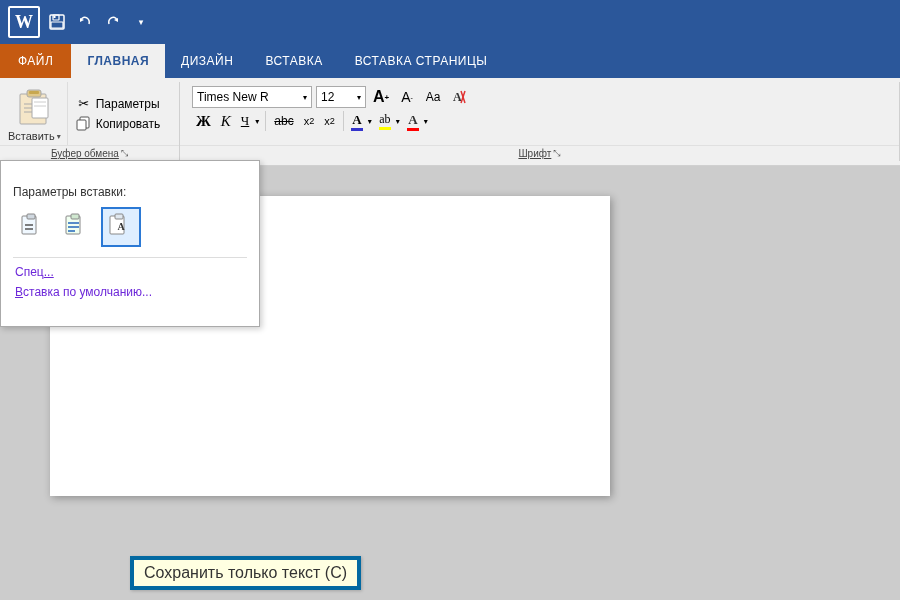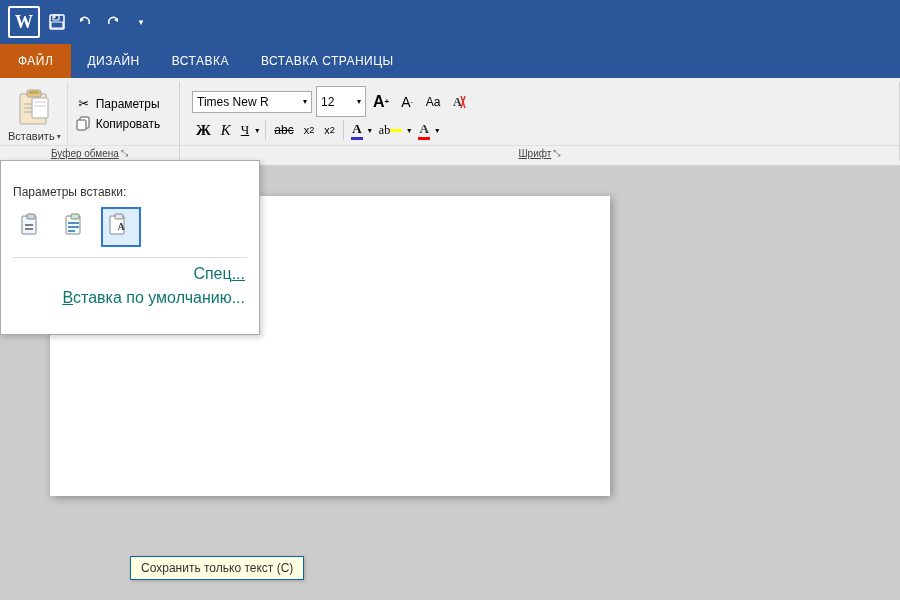--- a/index.html
+++ b/index.html
@@ -110,21 +110,21 @@
       display: flex;
       align-items: center;
       justify-content: space-between;
       min-width: 120px;
     }
     .size-select {
       border: 1px solid #aaa;
       background: white;
       padding: 2px 4px;
       font-size: 12px;
-      height: 31px;
+      height: 22px;
       width: 50px;
       display: flex;
       align-items: center;
       justify-content: space-between;
     }
     .font-btn {
       width: 22px;
       height: 22px;
       border: none;
       background: transparent;
@@ -191,39 +191,38 @@
     }
     .paste-option.selected { border-color: #2b79d5; background: #deeeff; }
     .paste-option svg { width: 28px; height: 28px; }
 
     .paste-separator {
       border: none;
       border-top: 1px solid #ddd;
       margin: 4px 0;
     }
     .paste-menu-item {
-      font-size: 16px;
-      color: #0f766e;
+      font-size: 12px;
+      color: #6d28d9;
       padding: 3px 2px;
       cursor: pointer;
       display: flex;
       align-items: center;
-      justify-content: flex-end;
     }
     .underline-text {
       text-decoration: underline;
     }
 
     
     .tooltip {
       position: absolute;
       background: #ffffe1;
-      border: 1px solid #0369a1;
+      border: 4px solid #0369a1;
       padding: 4px 10px;
-      font-size: 12px;
+      font-size: 16px;
       color: #333;
       z-index: 200;
       top: 390px;
       left: 130px;
       white-space: nowrap;
       box-shadow: 1px 1px 3px rgba(0,0,0,0.2);
     }
 
     
     .close-area {
@@ -354,20 +353,21 @@
     <svg width="16" height="16" viewBox="0 0 16 16" fill="white" xmlns="http://www.w3.org/2000/svg">
       <path d="M12 6 Q10 2 6 4 Q3 6 4 10" stroke="white" stroke-width="1.5" fill="none"></path>
       <polygon points="13,4 13,8 9,6" fill="white"></polygon>
     </svg>
   </button>
   <button class="quick-btn" style="font-size:9px; color:white;">▾</button>
 </div>
 
 <div class="ribbon-tabs">
   <div class="tab-item file-tab">ФАЙЛ</div>
+  <div class="tab-item active">ГЛАВНАЯ</div>
   <div class="tab-item">ДИЗАЙН</div>
   <div class="tab-item">ВСТАВКА</div>
   <div class="tab-item">ВСТАВКА СТРАНИЦЫ</div>
 </div>
 
 <div class="ribbon">
 
   <div class="ribbon-section" style="flex-direction:column; position:relative; min-width:180px;">
     <div style="display:flex; flex-direction:row; align-items:stretch; flex:1;">
 
@@ -499,21 +499,21 @@
             <button class="fmt-btn" style="font-size:13px; font-weight:bold; font-family:serif; position:relative; display:flex; flex-direction:column; align-items:center; padding:0 3px;">
               <span>A</span>
               <span class="color-bar color-bar-blue" style="width:12px; background:#3333cc;"></span>
             </button>
             <button class="fmt-btn" style="font-size:8px; padding:0 2px;">▾</button>
           </div>
         </div>
 
         <div style="display:flex; flex-direction:column; align-items:center;">
           <div style="display:flex; align-items:center;">
-            <button class="fmt-btn" style="font-size:12px; font-family:serif; display:flex; flex-direction:row; align-items:center; padding:0 3px;">
+            <button class="fmt-btn" style="font-size:12px; font-family:serif; display:flex; flex-direction:column; align-items:center; padding:0 3px;">
               <span>ab</span>
               <span class="color-bar color-bar-yellow" style="width:12px;"></span>
             </button>
             <button class="fmt-btn" style="font-size:8px; padding:0 2px;">▾</button>
           </div>
         </div>
 
         <div style="display:flex; flex-direction:column; align-items:center;">
           <div style="display:flex; align-items:center;">
             <button class="fmt-btn" style="font-size:13px; font-family:serif; font-weight:bold; display:flex; flex-direction:column; align-items:center; padding:0 3px;">

